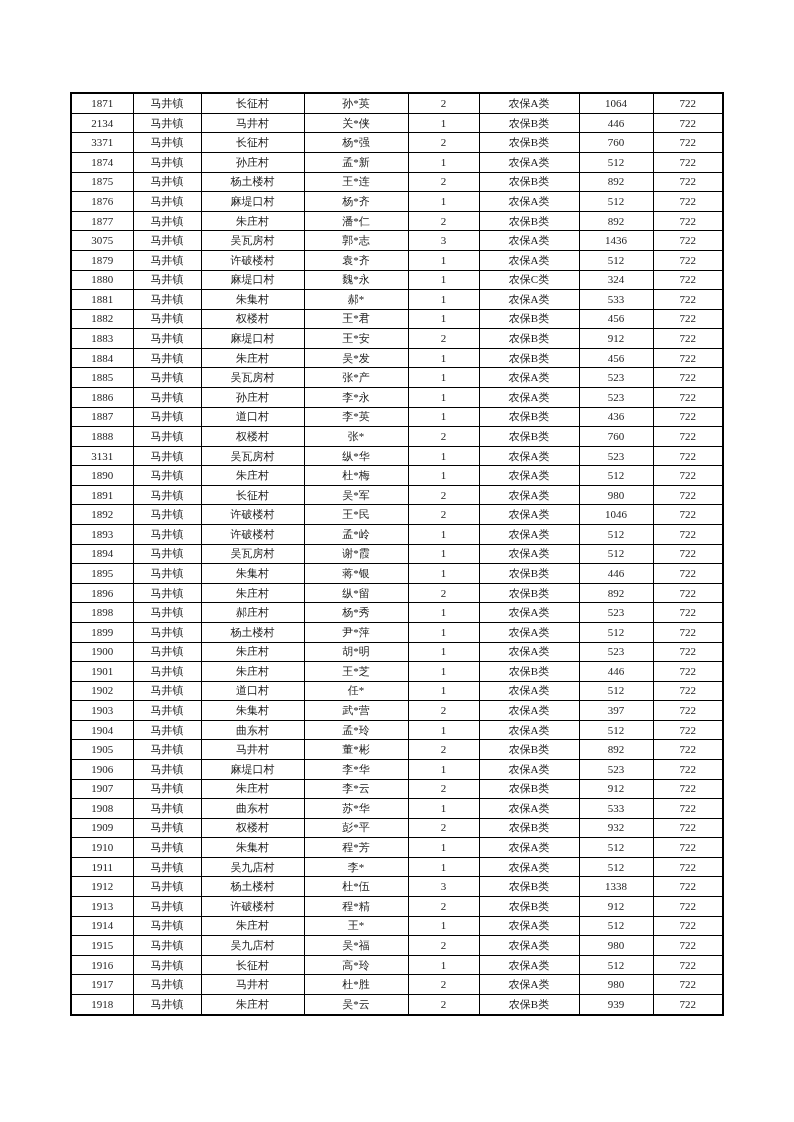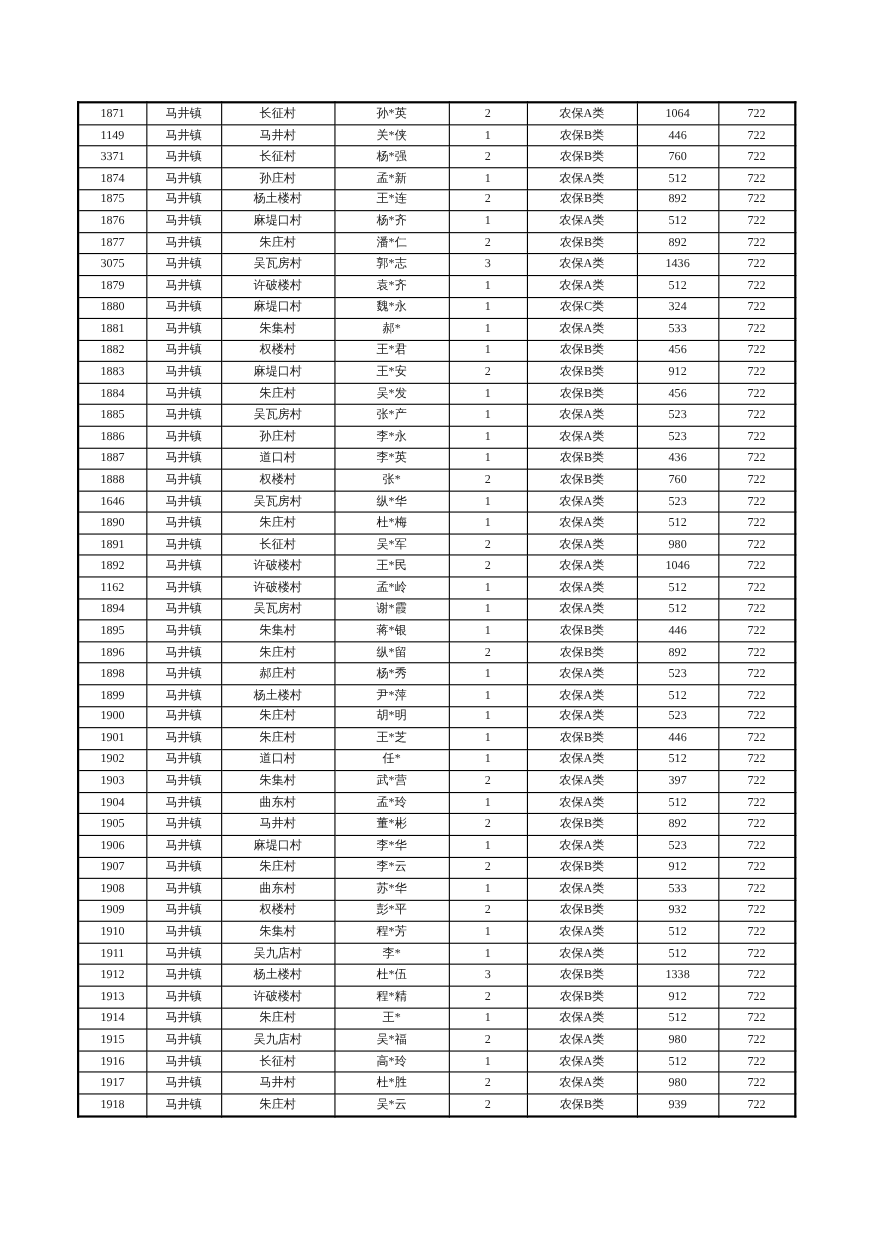--- a/index.html
+++ b/index.html
@@ -61,21 +61,21 @@
           <td>1871</td>
           <td>马井镇</td>
           <td>长征村</td>
           <td>孙*英</td>
           <td>2</td>
           <td>农保A类</td>
           <td>1064</td>
           <td>722</td>
         </tr>
         <tr>
-          <td>1149</td>
+          <td>2134</td>
           <td>马井镇</td>
           <td>马井村</td>
           <td>关*侠</td>
           <td>1</td>
           <td>农保B类</td>
           <td>446</td>
           <td>722</td>
         </tr>
         <tr>
           <td>3371</td>
@@ -231,21 +231,21 @@
           <td>1888</td>
           <td>马井镇</td>
           <td>权楼村</td>
           <td>张*</td>
           <td>2</td>
           <td>农保B类</td>
           <td>760</td>
           <td>722</td>
         </tr>
         <tr>
-          <td>1646</td>
+          <td>3131</td>
           <td>马井镇</td>
           <td>吴瓦房村</td>
           <td>纵*华</td>
           <td>1</td>
           <td>农保A类</td>
           <td>523</td>
           <td>722</td>
         </tr>
         <tr>
           <td>1890</td>
@@ -271,21 +271,21 @@
           <td>1892</td>
           <td>马井镇</td>
           <td>许破楼村</td>
           <td>王*民</td>
           <td>2</td>
           <td>农保A类</td>
           <td>1046</td>
           <td>722</td>
         </tr>
         <tr>
-          <td>1162</td>
+          <td>1893</td>
           <td>马井镇</td>
           <td>许破楼村</td>
           <td>孟*岭</td>
           <td>1</td>
           <td>农保A类</td>
           <td>512</td>
           <td>722</td>
         </tr>
         <tr>
           <td>1894</td>

